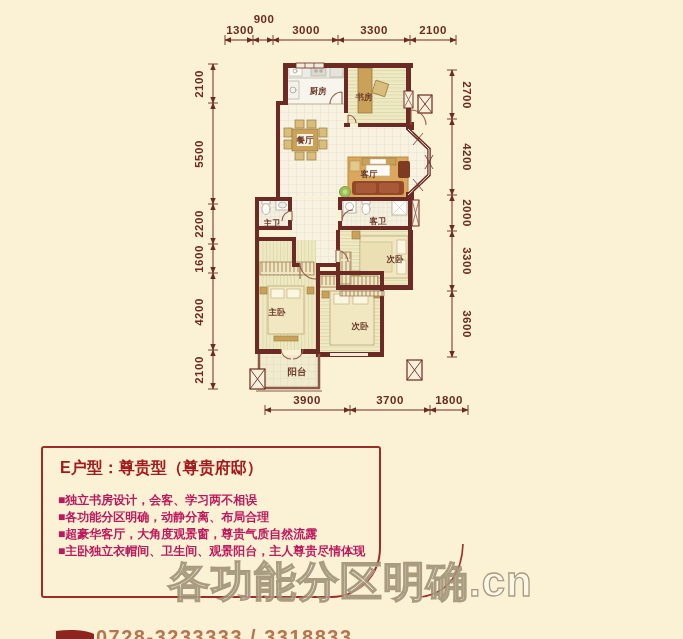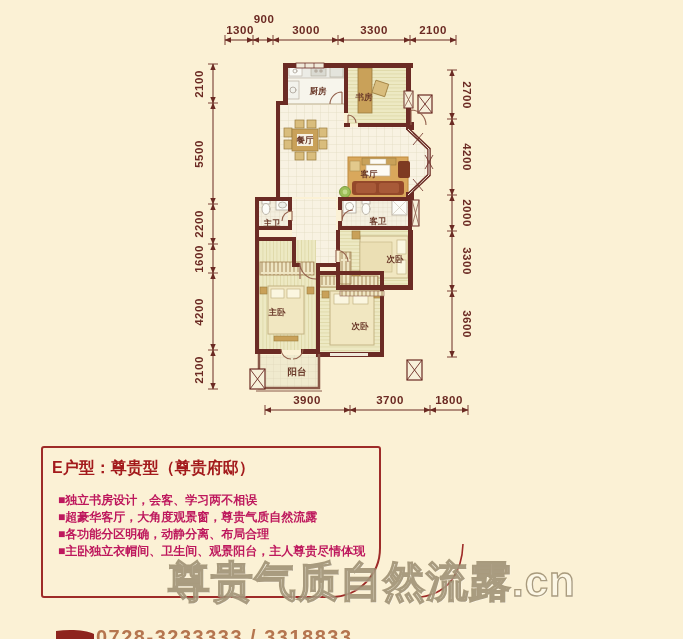--- a/index.html
+++ b/index.html
@@ -10,21 +10,21 @@
   .plan-svg{position:absolute;left:0;top:0;}
   svg text{font-family:"Liberation Sans",sans-serif;font-weight:bold;}
   .dim{font-size:11.5px;fill:#6B2A23;letter-spacing:0.5px;}
   .room-label{font-size:8.5px;fill:#6B3A2A;}
   .room-label-lg{font-size:9.5px;fill:#6B3A2A;}
   .info-box{
     position:absolute;left:41px;top:446px;width:336px;height:148px;
     border:2px solid #9E2B28;border-radius:3px 3px 50px 3px;
   }
   .info-title{
-    margin:10px 0 0 9px;color:#A31A1C;font-weight:bold;
+    margin:10px 0 0 17px;color:#A31A1C;font-weight:bold;
     font-size:16px;line-height:20px;
   }
   .features{margin:14px 0 0 15px;}
   .feature{
     color:#be185d;font-weight:bold;font-size:12px;line-height:17px;
     white-space:nowrap;
   }
   .watermark{
     position:absolute;left:168px;top:554px;width:515px;
     font-size:42px;font-weight:bold;letter-spacing:1px;white-space:nowrap;
@@ -378,23 +378,23 @@
   <path d="M463,544 C462,572 449,593 421,597" stroke="#9E2B28" stroke-width="1.6" fill="none"></path>
   <path d="M56,631 C70,629 86,630 94,634 L94,639 L56,639 Z" fill="#8E241E"></path>
 </svg>
 
   <div class="info-box">
     <div class="info-title">
       <div>E户型：尊贵型（尊贵府邸）</div>
     </div>
     <div class="features">
       <div class="feature">■独立书房设计，会客、学习两不相误</div>
+      <div class="feature">■各功能分区明确，动静分离、布局合理</div>
       <div class="feature">■超豪华客厅，大角度观景窗，尊贵气质自然流露</div>
-      <div class="feature">■各功能分区明确，动静分离、布局合理</div>
       <div class="feature">■主卧独立衣帽间、卫生间、观景阳台，主人尊贵尽情体现</div>
     </div>
   </div>
 
-  <div class="watermark">尊贵气质自然流露.cn</div>
+  <div class="watermark">各功能分区明确.cn</div>
 
   <div class="phone">0728-3233333 / 3318833</div>
 
 </div>
 
 </body></html>

